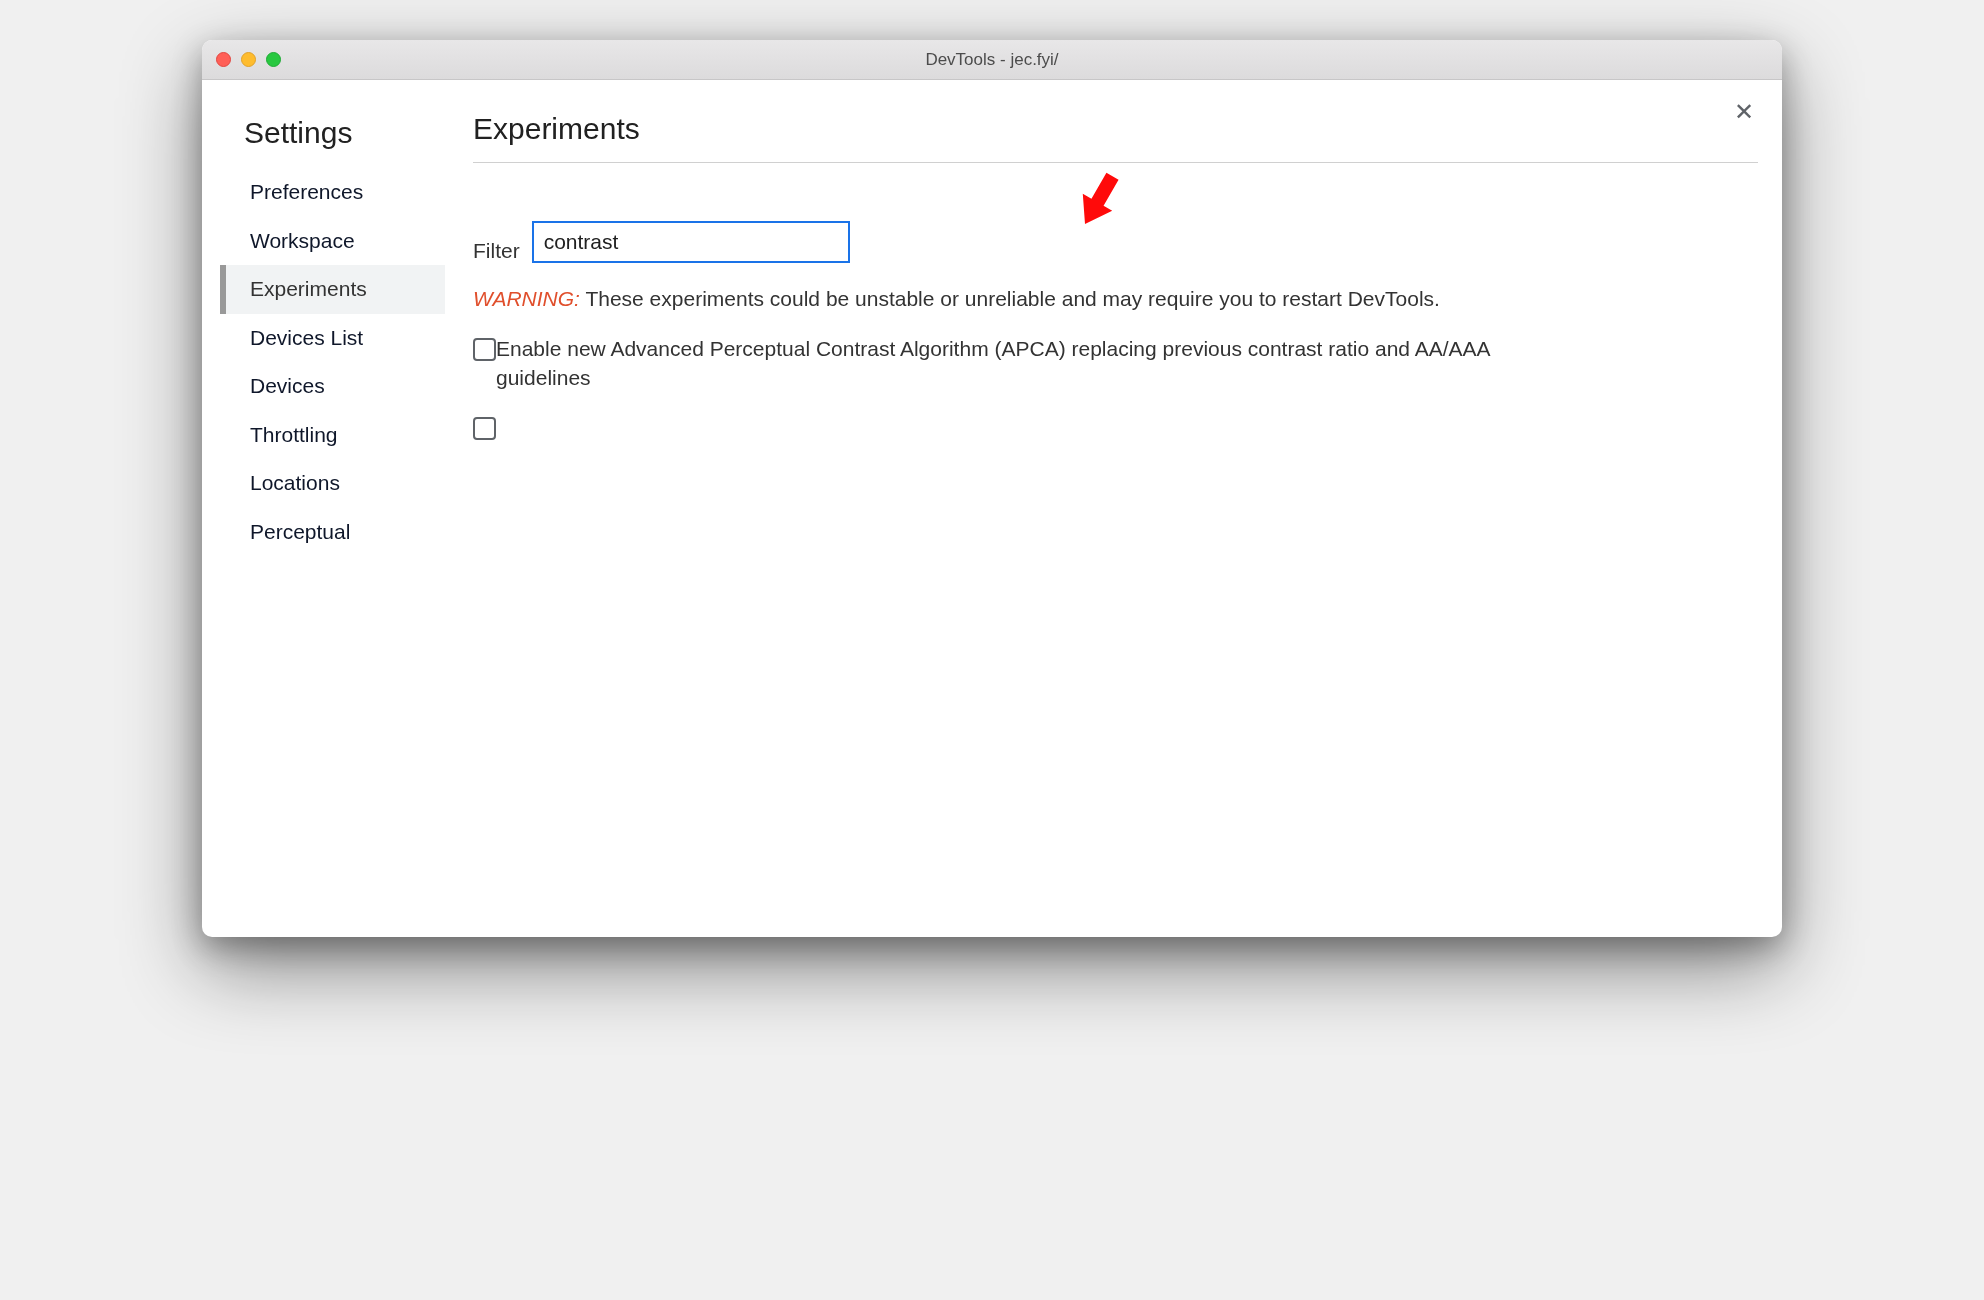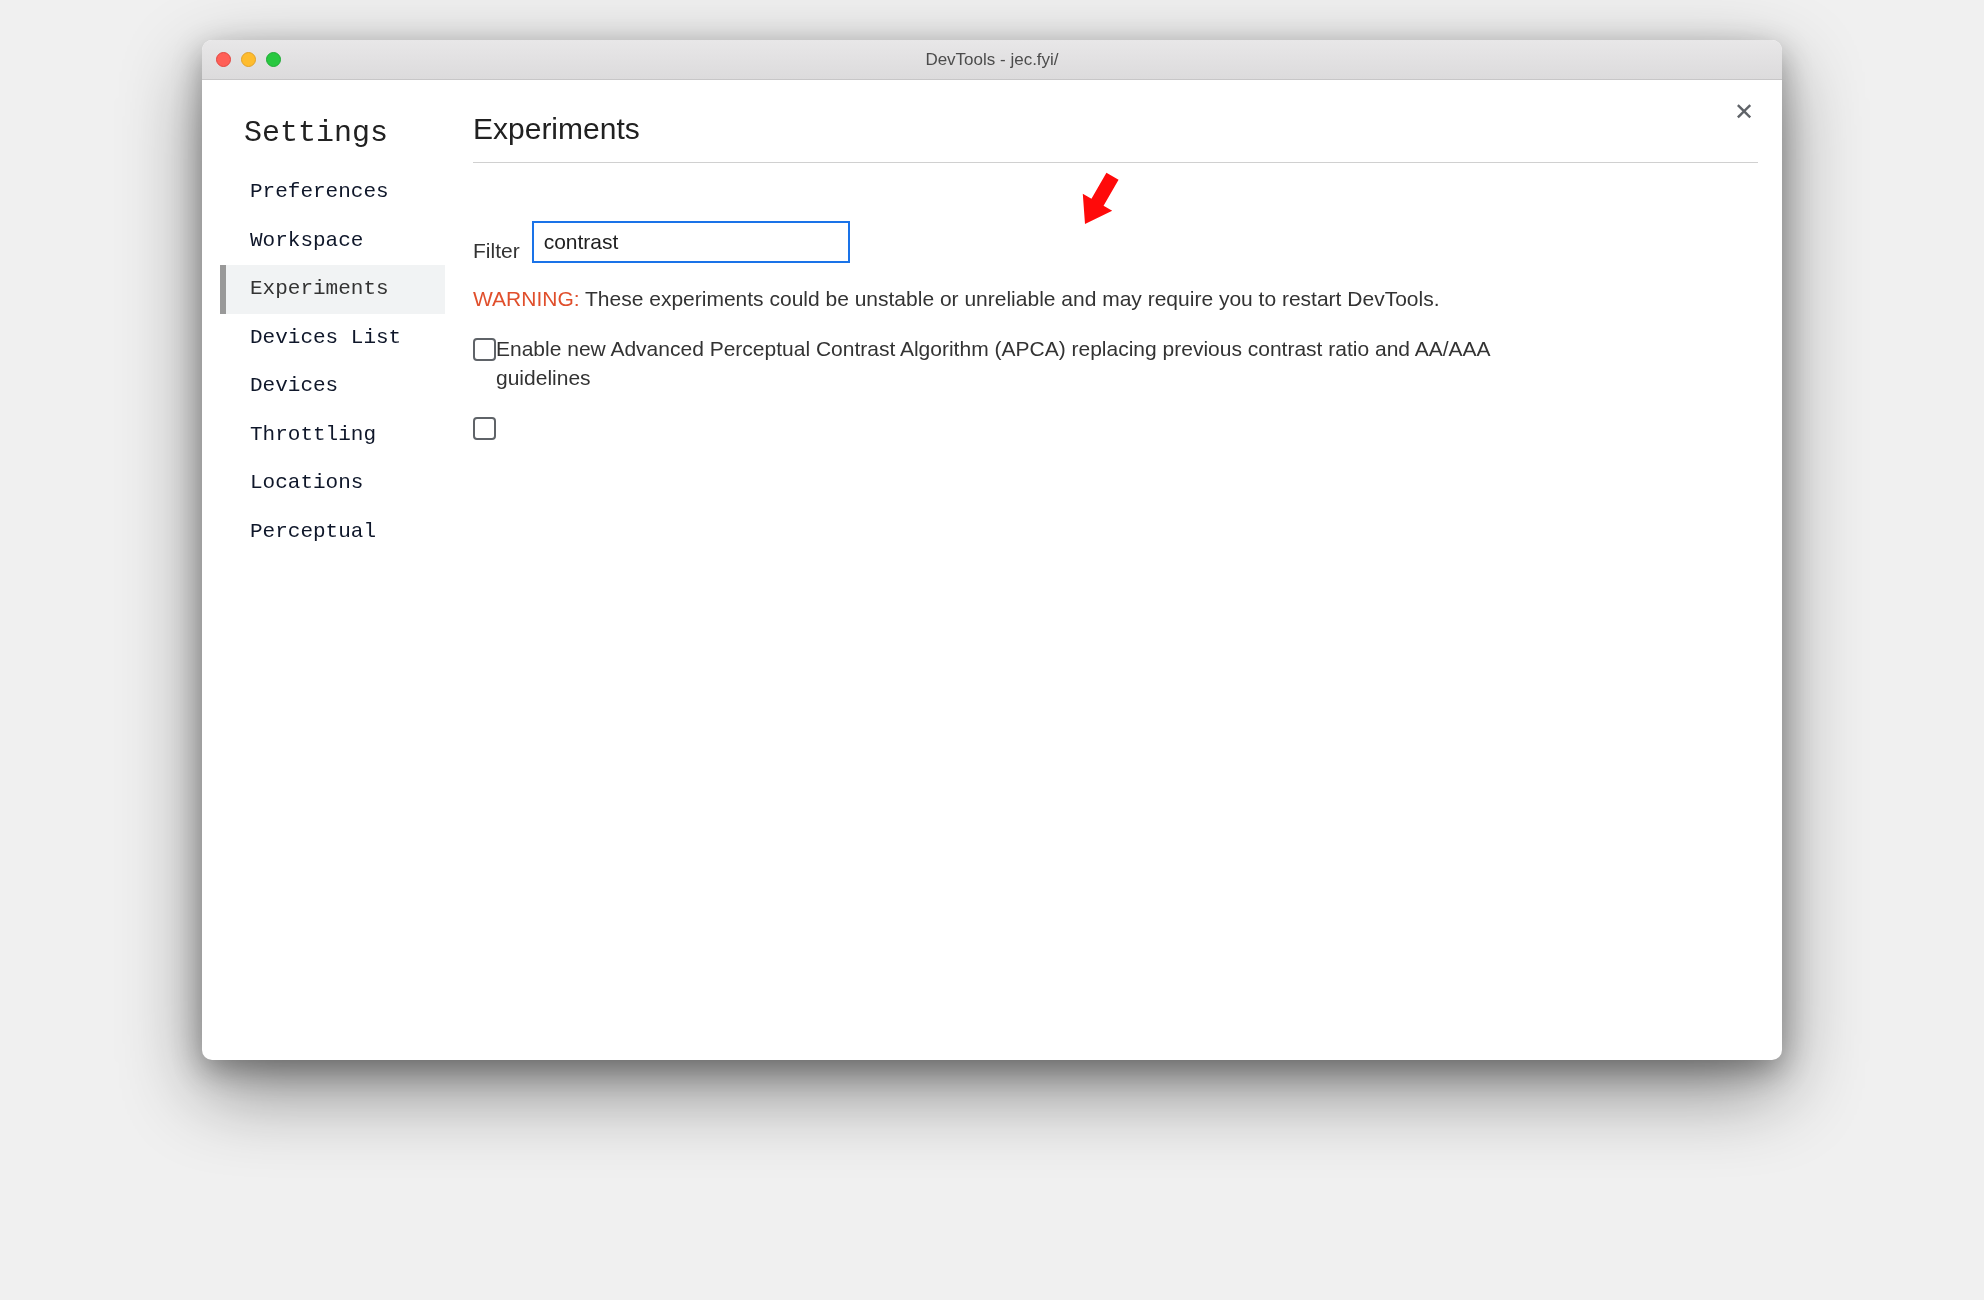--- a/index.html
+++ b/index.html
@@ -12,21 +12,21 @@
       background: #f0f0f0;
       width: 1984px;
       height: 1300px;
       display: flex;
       align-items: flex-start;
       justify-content: center;
       padding-top: 40px;
     }
     .window {
       width: 1580px;
-      height: 1020px;
+      height: 897px;
       background: #ffffff;
       border-radius: 10px;
       box-shadow: 0 30px 80px rgba(0,0,0,0.45), 0 10px 30px rgba(0,0,0,0.3);
       overflow: hidden;
       display: flex;
       flex-direction: column;
       position: relative;
     }
     .titlebar {
       height: 40px;
@@ -74,21 +74,20 @@
       color: #5f6368;
       cursor: pointer;
       line-height: 1;
       font-weight: 300;
       padding: 4px 6px;
     }
     .sidebar {
       width: 225px;
       flex-shrink: 0;
       padding-top: 4px;
-      font-family: Liberation Mono, monospace;
     }
     .sidebar-title {
       font-size: 30px;
       font-weight: 400;
       color: #212121;
       padding: 4px 10px 18px 24px;
     }
     .sidebar-item {
       font-size: 21px;
       color: #0f172a;
@@ -139,20 +138,21 @@
     }
     .warning-text {
       font-size: 21px;
       color: #333;
       line-height: 1.35;
       margin-bottom: 22px;
       max-width: 1020px;
     }
     .warning-label {
       color: #e04f2c;
+      font-style: italic;
     }
     .exp-list {
       display: flex;
       flex-direction: column;
       gap: 22px;
     }
     .exp-row {
       display: flex;
       align-items: flex-start;
       max-width: 1020px;

